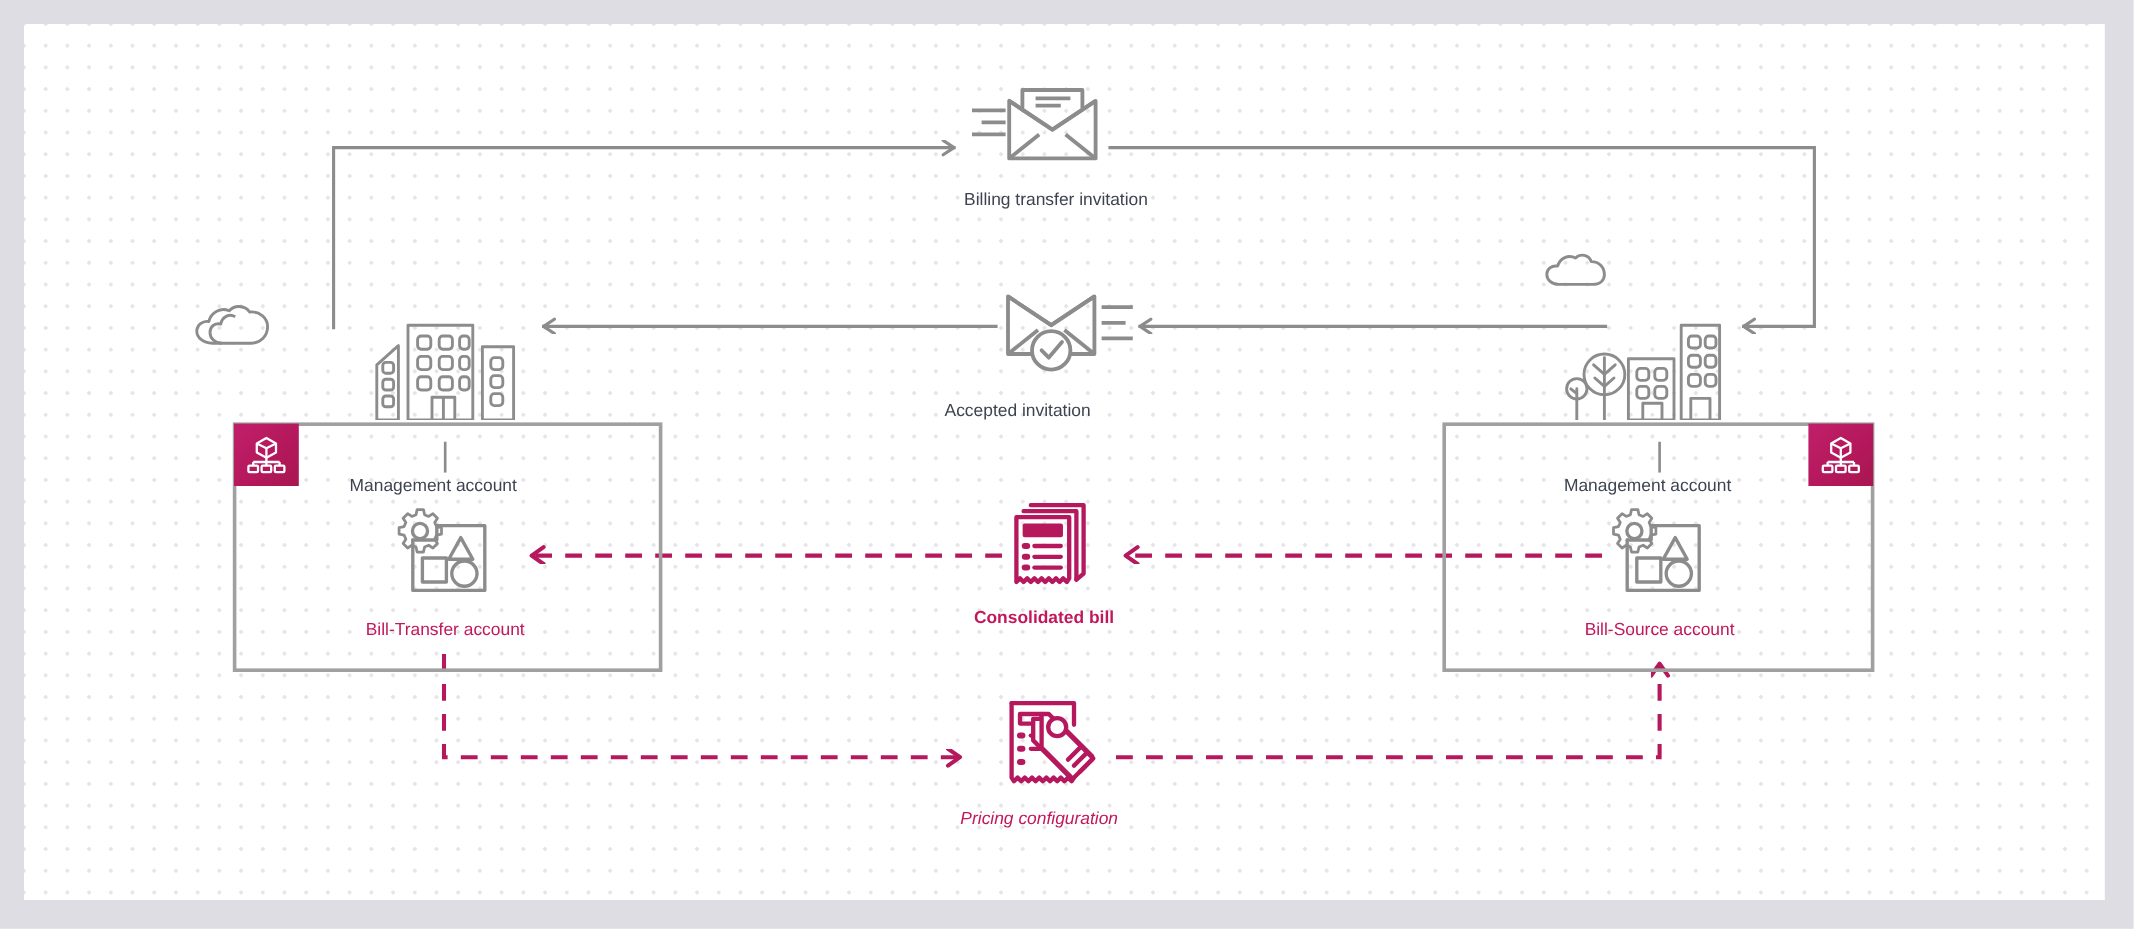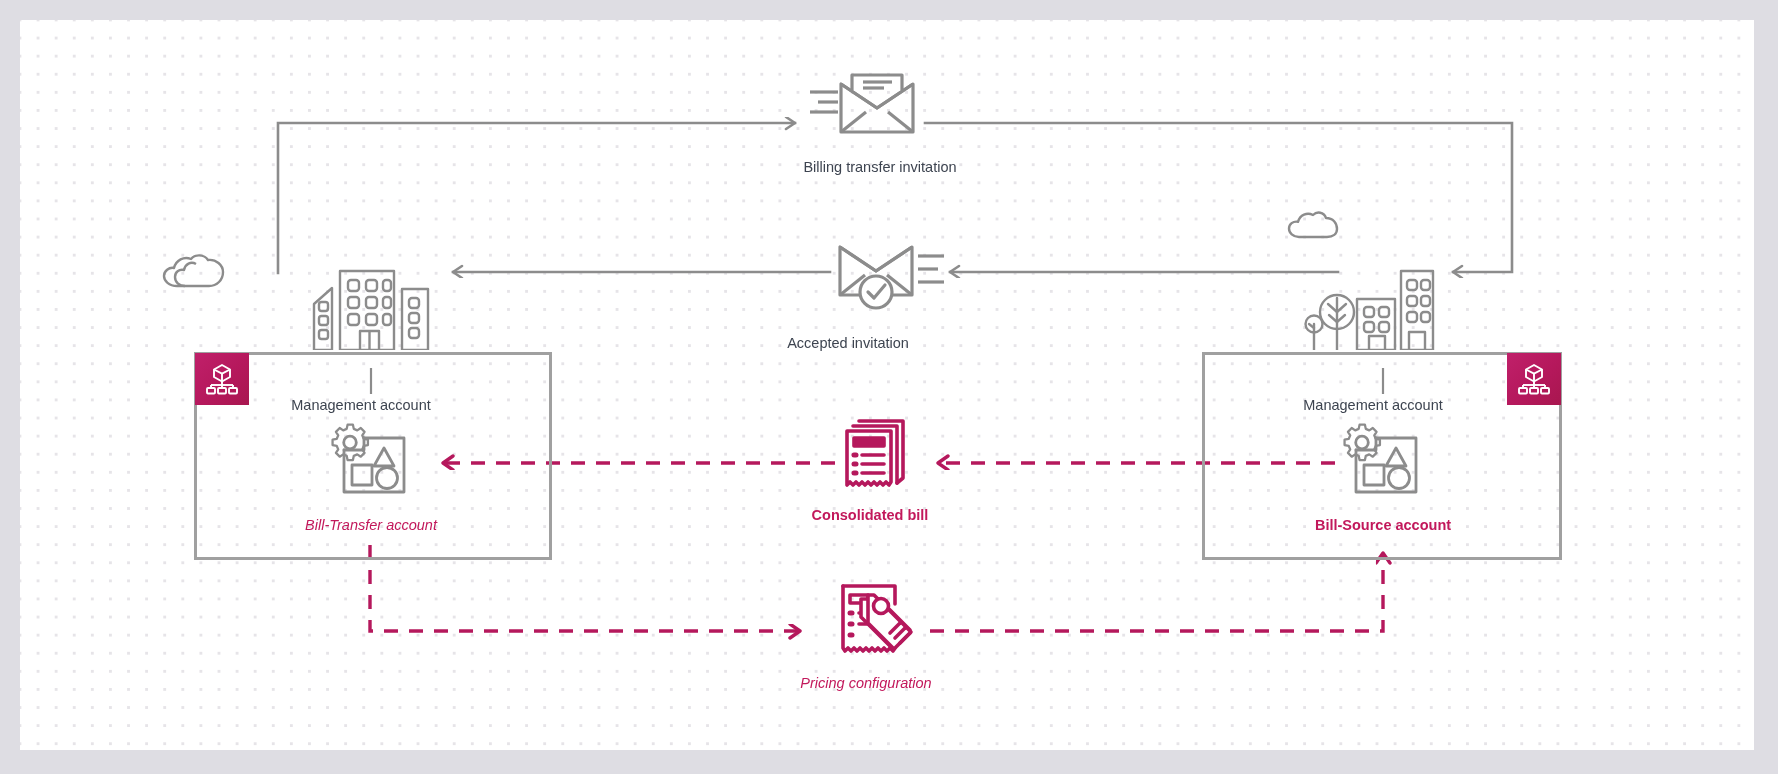--- a/index.html
+++ b/index.html
@@ -171,21 +171,21 @@
 
       <path d="M14,30 L14,72 L74,72 L74,18 L34,18"></path>
       <path d="M14,30 L34,30 L34,18"></path>
 
       <rect x="22" y="45" width="20" height="20"></rect>
       <path d="M54,28 L64,46 L44,46 Z"></path>
       <circle cx="57" cy="58" r="10.5"></circle>
     </svg>
   </div>
 
-  <div class="lbl pink" style="left:371px;top:518px;font-style:italic;">Bill-Transfer account</div>
+  <div class="lbl pink" style="left:371px;top:518px;">Bill-Transfer account</div>
 
   <div class="icon-wrap" style="left:1313px;top:210px;">
     <svg width="52" height="30" viewBox="0 0 52 30" fill="none" stroke="#8c8c8c" stroke-width="2.4" stroke-linejoin="round">
       <path d="M12,27 C6,27 2,23 2,18.5 C2,14 6,11 11,11.8 C13,5 20,1.8 26,5 C30,1 37,2 39,8 C46,8 50,13 50,19 C50,24 46,27 40,27 Z"></path>
     </svg>
   </div>
 
   <div class="icon-wrap" style="left:1370px;top:258px;">
     <svg width="134" height="92" viewBox="0 0 134 92" fill="none" stroke="#8c8c8c" stroke-width="2.4" stroke-linejoin="round" stroke-linecap="round">
 
@@ -249,21 +249,21 @@
       <path d="M19,4.5 L25.5,4.5 L26.6,9.6 L30.8,11.4 L35.1,8.6 L39.7,13.2 L36.9,17.5 L38.7,21.7 L43.8,22.8 L43.8,29.3 L38.7,30.4 L36.9,34.6 L39.7,38.9 L35.1,43.5 L30.8,40.7 L26.6,42.5 L25.5,47.6 L19,47.6 L17.9,42.5 L13.7,40.7 L9.4,43.5 L4.8,38.9 L7.6,34.6 L5.8,30.4 L0.7,29.3 L0.7,22.8 L5.8,21.7 L7.6,17.5 L4.8,13.2 L9.4,8.6 L13.7,11.4 L17.9,9.6 Z" transform="translate(2,1) scale(0.82)"></path>
       <circle cx="20" cy="22.5" r="6.3"></circle>
       <path d="M14,30 L14,72 L74,72 L74,18 L34,18"></path>
       <path d="M14,30 L34,30 L34,18"></path>
       <rect x="22" y="45" width="20" height="20"></rect>
       <path d="M54,28 L64,46 L44,46 Z"></path>
       <circle cx="57" cy="58" r="10.5"></circle>
     </svg>
   </div>
 
-  <div class="lbl pink" style="left:1383px;top:518px;font-weight:bold;">Bill-Source account</div>
+  <div class="lbl pink" style="left:1383px;top:518px;">Bill-Source account</div>
 
   <div class="icon-wrap" style="left:864px;top:68px;">
     <svg width="112" height="68" viewBox="0 0 112 68" fill="none" stroke="#8c8c8c" stroke-width="3.2" stroke-linejoin="round" stroke-linecap="butt">
       <line x1="2" y1="24" x2="30" y2="24"></line>
       <line x1="10" y1="34" x2="30" y2="34"></line>
       <line x1="2" y1="44" x2="30" y2="44"></line>
 
       <path d="M44,22 L44,7 L94,7 L94,22"></path>
       <line x1="55" y1="14" x2="84" y2="14"></line>
       <line x1="55" y1="20" x2="76" y2="20"></line>

